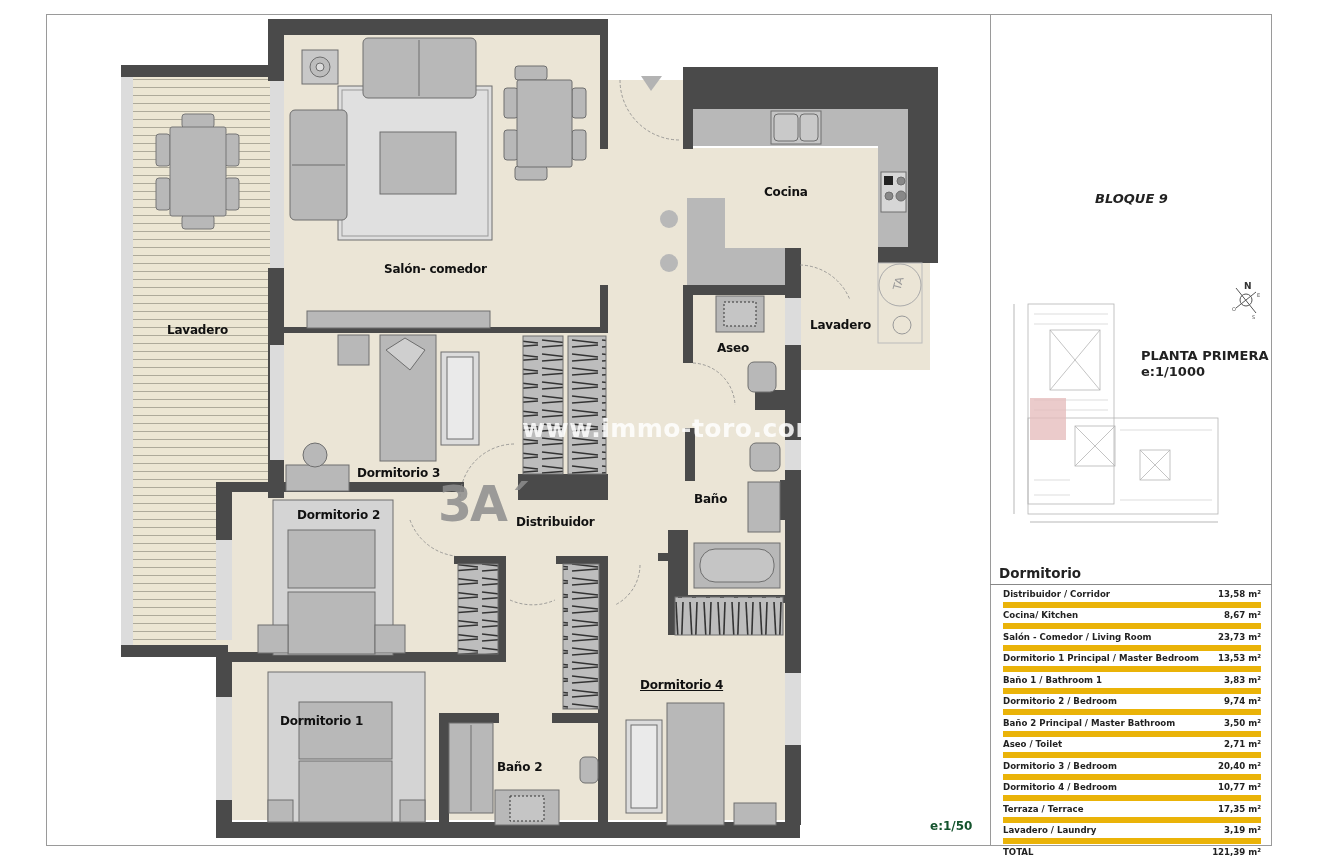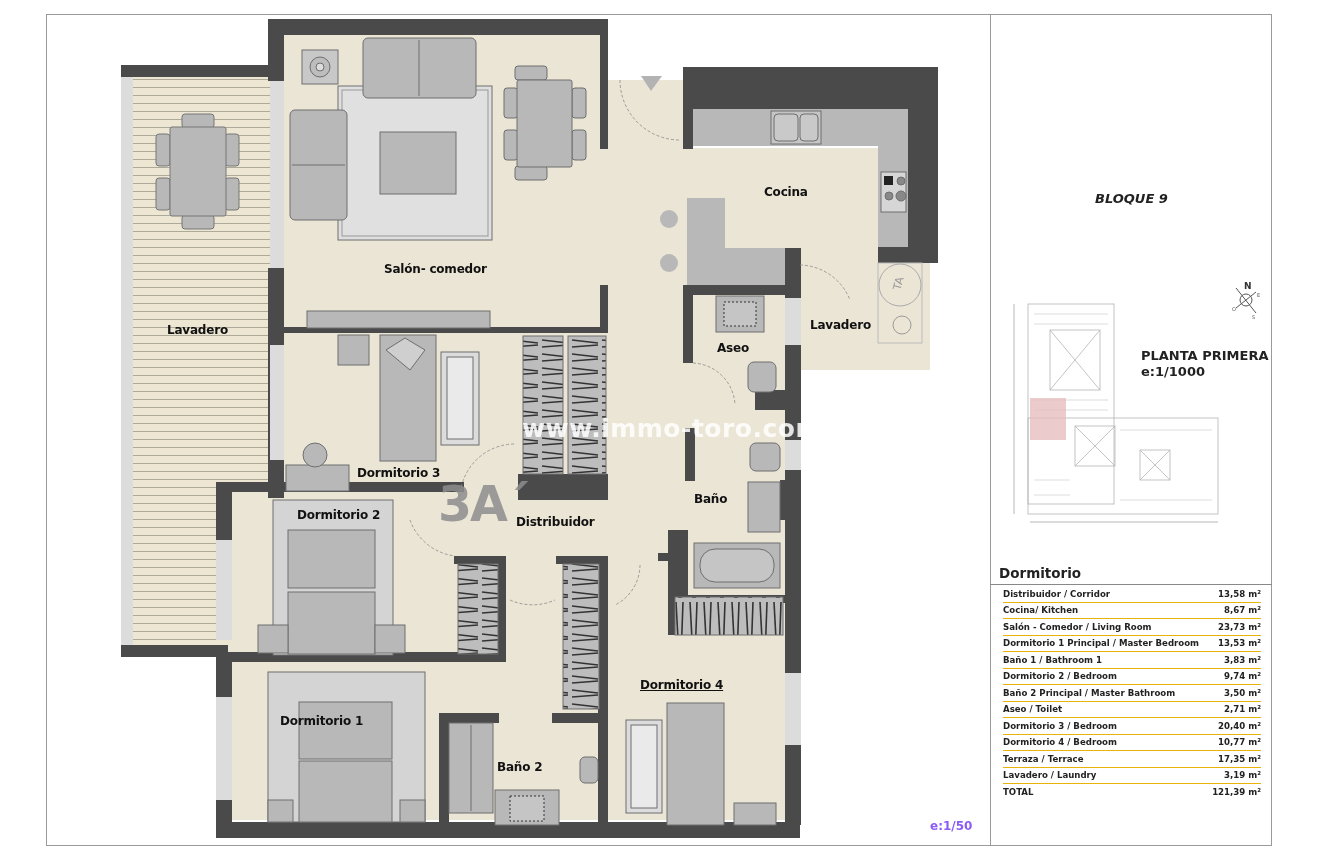--- a/index.html
+++ b/index.html
@@ -3,27 +3,27 @@
 <meta charset="utf-8">
 <style>
   html, body { margin:0; padding:0; background:#ffffff; }
   body { width:1320px; height:859px; position:relative; overflow:hidden; font-family:"DejaVu Sans", sans-serif; }
   .frame { position:absolute; left:46px; top:14px; width:1226px; height:832px; border:1px solid #9a9a9a; box-sizing:border-box; }
   .divider { position:absolute; left:990px; top:14px; width:1px; height:832px; background:#9a9a9a; }
   svg.plan { position:absolute; left:0; top:0; }
   .lbl { position:absolute; font-family:"DejaVu Sans", sans-serif; font-weight:bold; color:#111; white-space:nowrap; font-size:12px; letter-spacing:-0.2px; }
   .unit { position:absolute; left:438px; top:476px; font-family:"DejaVu Sans", sans-serif; font-weight:bold; font-size:49px; color:#8e8e8e; opacity:0.85; letter-spacing:-2px; }
   .watermark { position:absolute; left:522px; top:414px; font-family:"DejaVu Sans", sans-serif; font-weight:bold; font-size:25px; color:#ffffff; opacity:0.85; letter-spacing:0.5px; }
-  .scale { position:absolute; left:930px; top:819px; font-size:12px; color:#8b5cf6; font-weight:bold; }
+  .scale { position:absolute; left:930px; top:819px; font-size:12px; color:#14532d; font-weight:bold; }
   .bloque { position:absolute; left:1095px; top:191px; font-size:13px; font-weight:bold; color:#222;font-style:italic; }
   .planta { position:absolute; left:1141px; top:348px; font-size:13px; font-weight:bold; color:#222; line-height:16px; }
   .sup-title { position:absolute; left:999px; top:565px; font-size:13.5px; font-weight:bold; color:#222; }
   .sup-rule { position:absolute; left:990px; top:584px; width:282px; height:1px; background:#888; }
   .sup-table { position:absolute; left:1003px; top:586px; width:258px; border-collapse:collapse; }
-  .sup-table td { font-size:8.6px; font-weight:bold; color:#222; padding:0; height:15.5px; border-bottom:1px solid #eab308; line-height:14px; }
+  .sup-table td { font-size:8.6px; font-weight:bold; color:#222; padding:0; height:15.5px; border-bottom:6px solid #eab308; line-height:14px; }
   .sup-table td.v { text-align:right; }
   .sup-table tr:last-child td { border-bottom:none; }
   .compass { position:absolute; left:1228px; top:280px; }
   .siteplan { position:absolute; left:1000px; top:300px; }
 </style>
 </head>
 <body>
 
 <div class="frame"></div>
 <div class="divider"></div>

